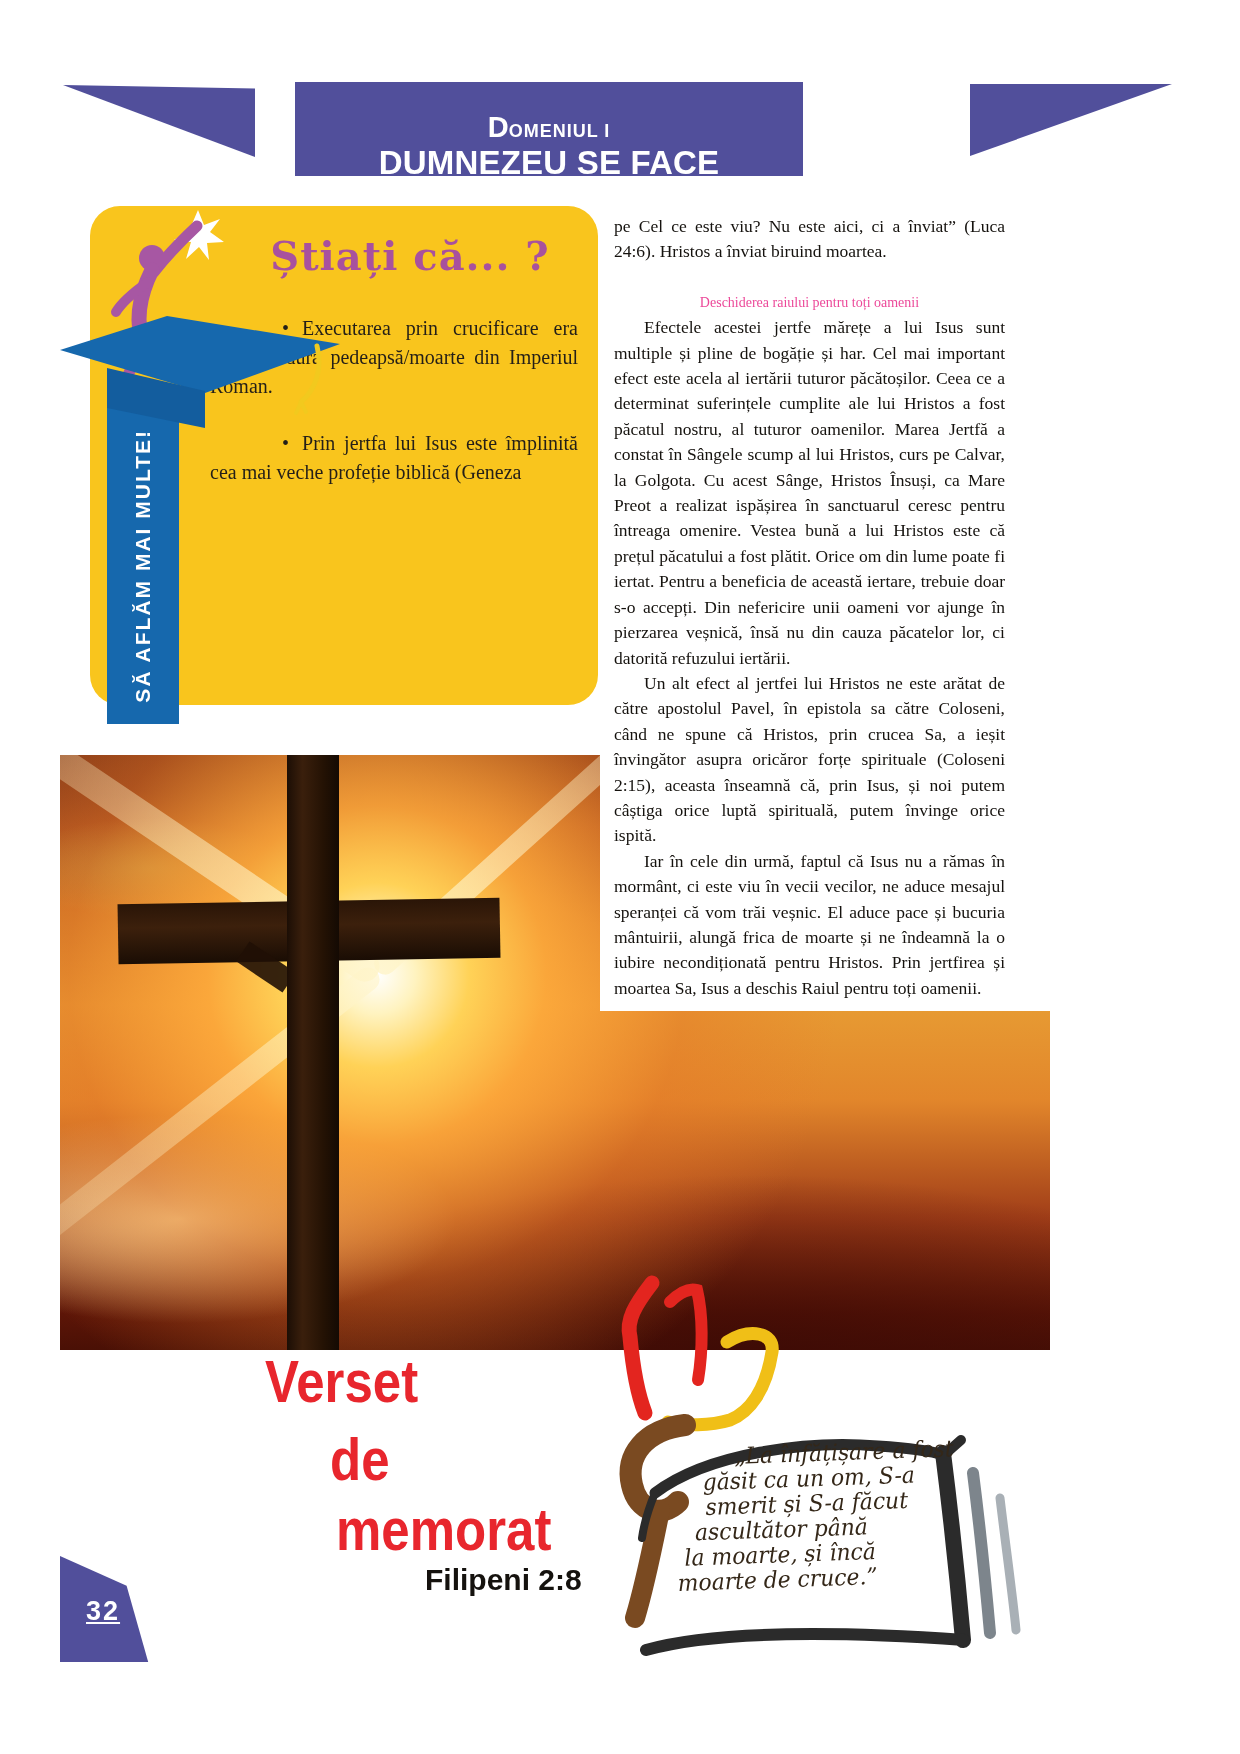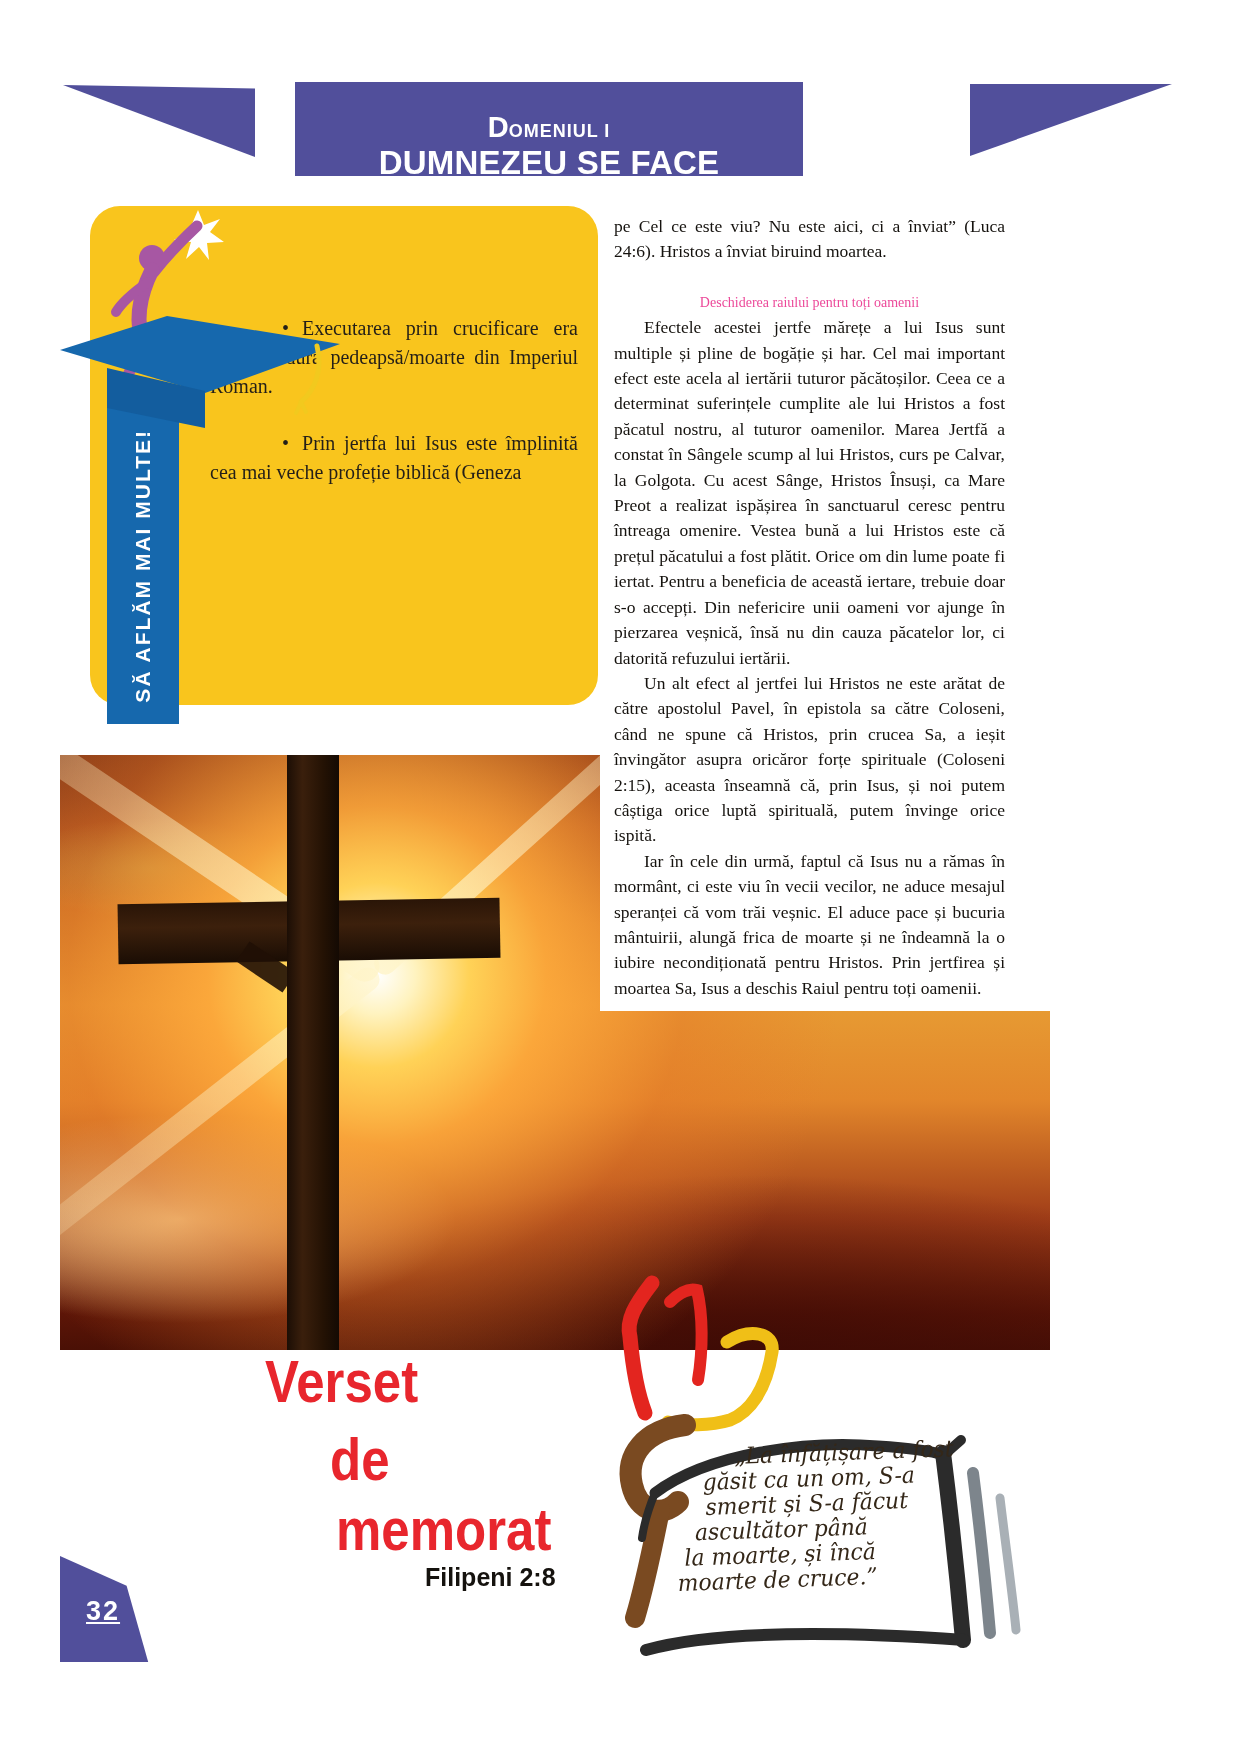--- a/index.html
+++ b/index.html
@@ -63,21 +63,21 @@
   .article p{margin:0;}
   .article .para{text-indent:30px;}
   .art-heading{margin:25px 0 0 0;text-align:center;font-weight:normal;font-size:14px;line-height:25.4px;color:#ec4899;}
   
   .vline{position:absolute;color:#e8262d;font-family:"Liberation Sans",sans-serif;font-weight:bold;
     font-size:60px;transform:scaleX(.85);transform-origin:left top;line-height:60px;z-index:5;}
   .v1{left:265px;top:1352px;}
   .v2{left:330px;top:1430px;}
   .v3{left:336px;top:1500px;}
   .verse-ref{position:absolute;left:425px;top:1563px;font-family:"Liberation Sans",sans-serif;
-    font-weight:bold;font-size:25px;color:#15120e;z-index:5;}
+    font-weight:bold;font-size:30px;color:#15120e;z-index:5;}
   
   .torch-svg{position:absolute;left:590px;top:1260px;width:300px;height:400px;z-index:5;}
   .book-svg{position:absolute;left:628px;top:1398px;width:440px;height:300px;z-index:5;}
   .quote{position:absolute;left:673px;top:1446px;width:280px;z-index:6;
     font-family:"DejaVu Serif",serif;font-style:italic;font-size:23px;line-height:25px;
     color:#342718;transform:rotate(-2deg) scaleX(.95);transform-origin:left top;}
   .quote div{white-space:nowrap;}
   .q0{padding-left:64px;} .q1{padding-left:30px;} .q2{padding-left:32px;}
   .q3{padding-left:20px;} .q4{padding-left:8px;} .q5{padding-left:0;}
   
@@ -93,20 +93,21 @@
 
   <div class="tri left"></div>
   <div class="tri right"></div>
 
   <header class="banner">
     <div class="l1"><span class="cap">D</span><span class="rest">OMENIUL I</span></div>
     <div class="l2">DUMNEZEU SE FACE CUNOSCUT OMULUI</div>
   </header>
 
   <section class="know-box">
+    <h2 class="know-title">Știați că... ?</h2>
     <div class="know-bullets">
       <p><span class="bmark">•</span><span>Executarea prin crucificare era cea mai dură pedeapsă/moarte din Imperiul Roman.</span></p>
       <p><span class="bmark">•</span><span>Prin jertfa lui Isus este împlinită cea mai veche profeție biblică (Geneza</span></p>
     </div>
   </section>
 
   <svg class="figure-svg" viewBox="0 0 190 182">
     <path d="M128,4 l6,15 16,-6 -10,13 14,10 -17,1 2,17 -10,-13 -13,12 5,-17 -17,-2 15,-9 z" fill="#ffffff"></path>
     <g stroke="#a757a3" fill="none" stroke-linecap="round">
       <circle cx="82" cy="52" r="13" fill="#a757a3" stroke="none"></circle>

